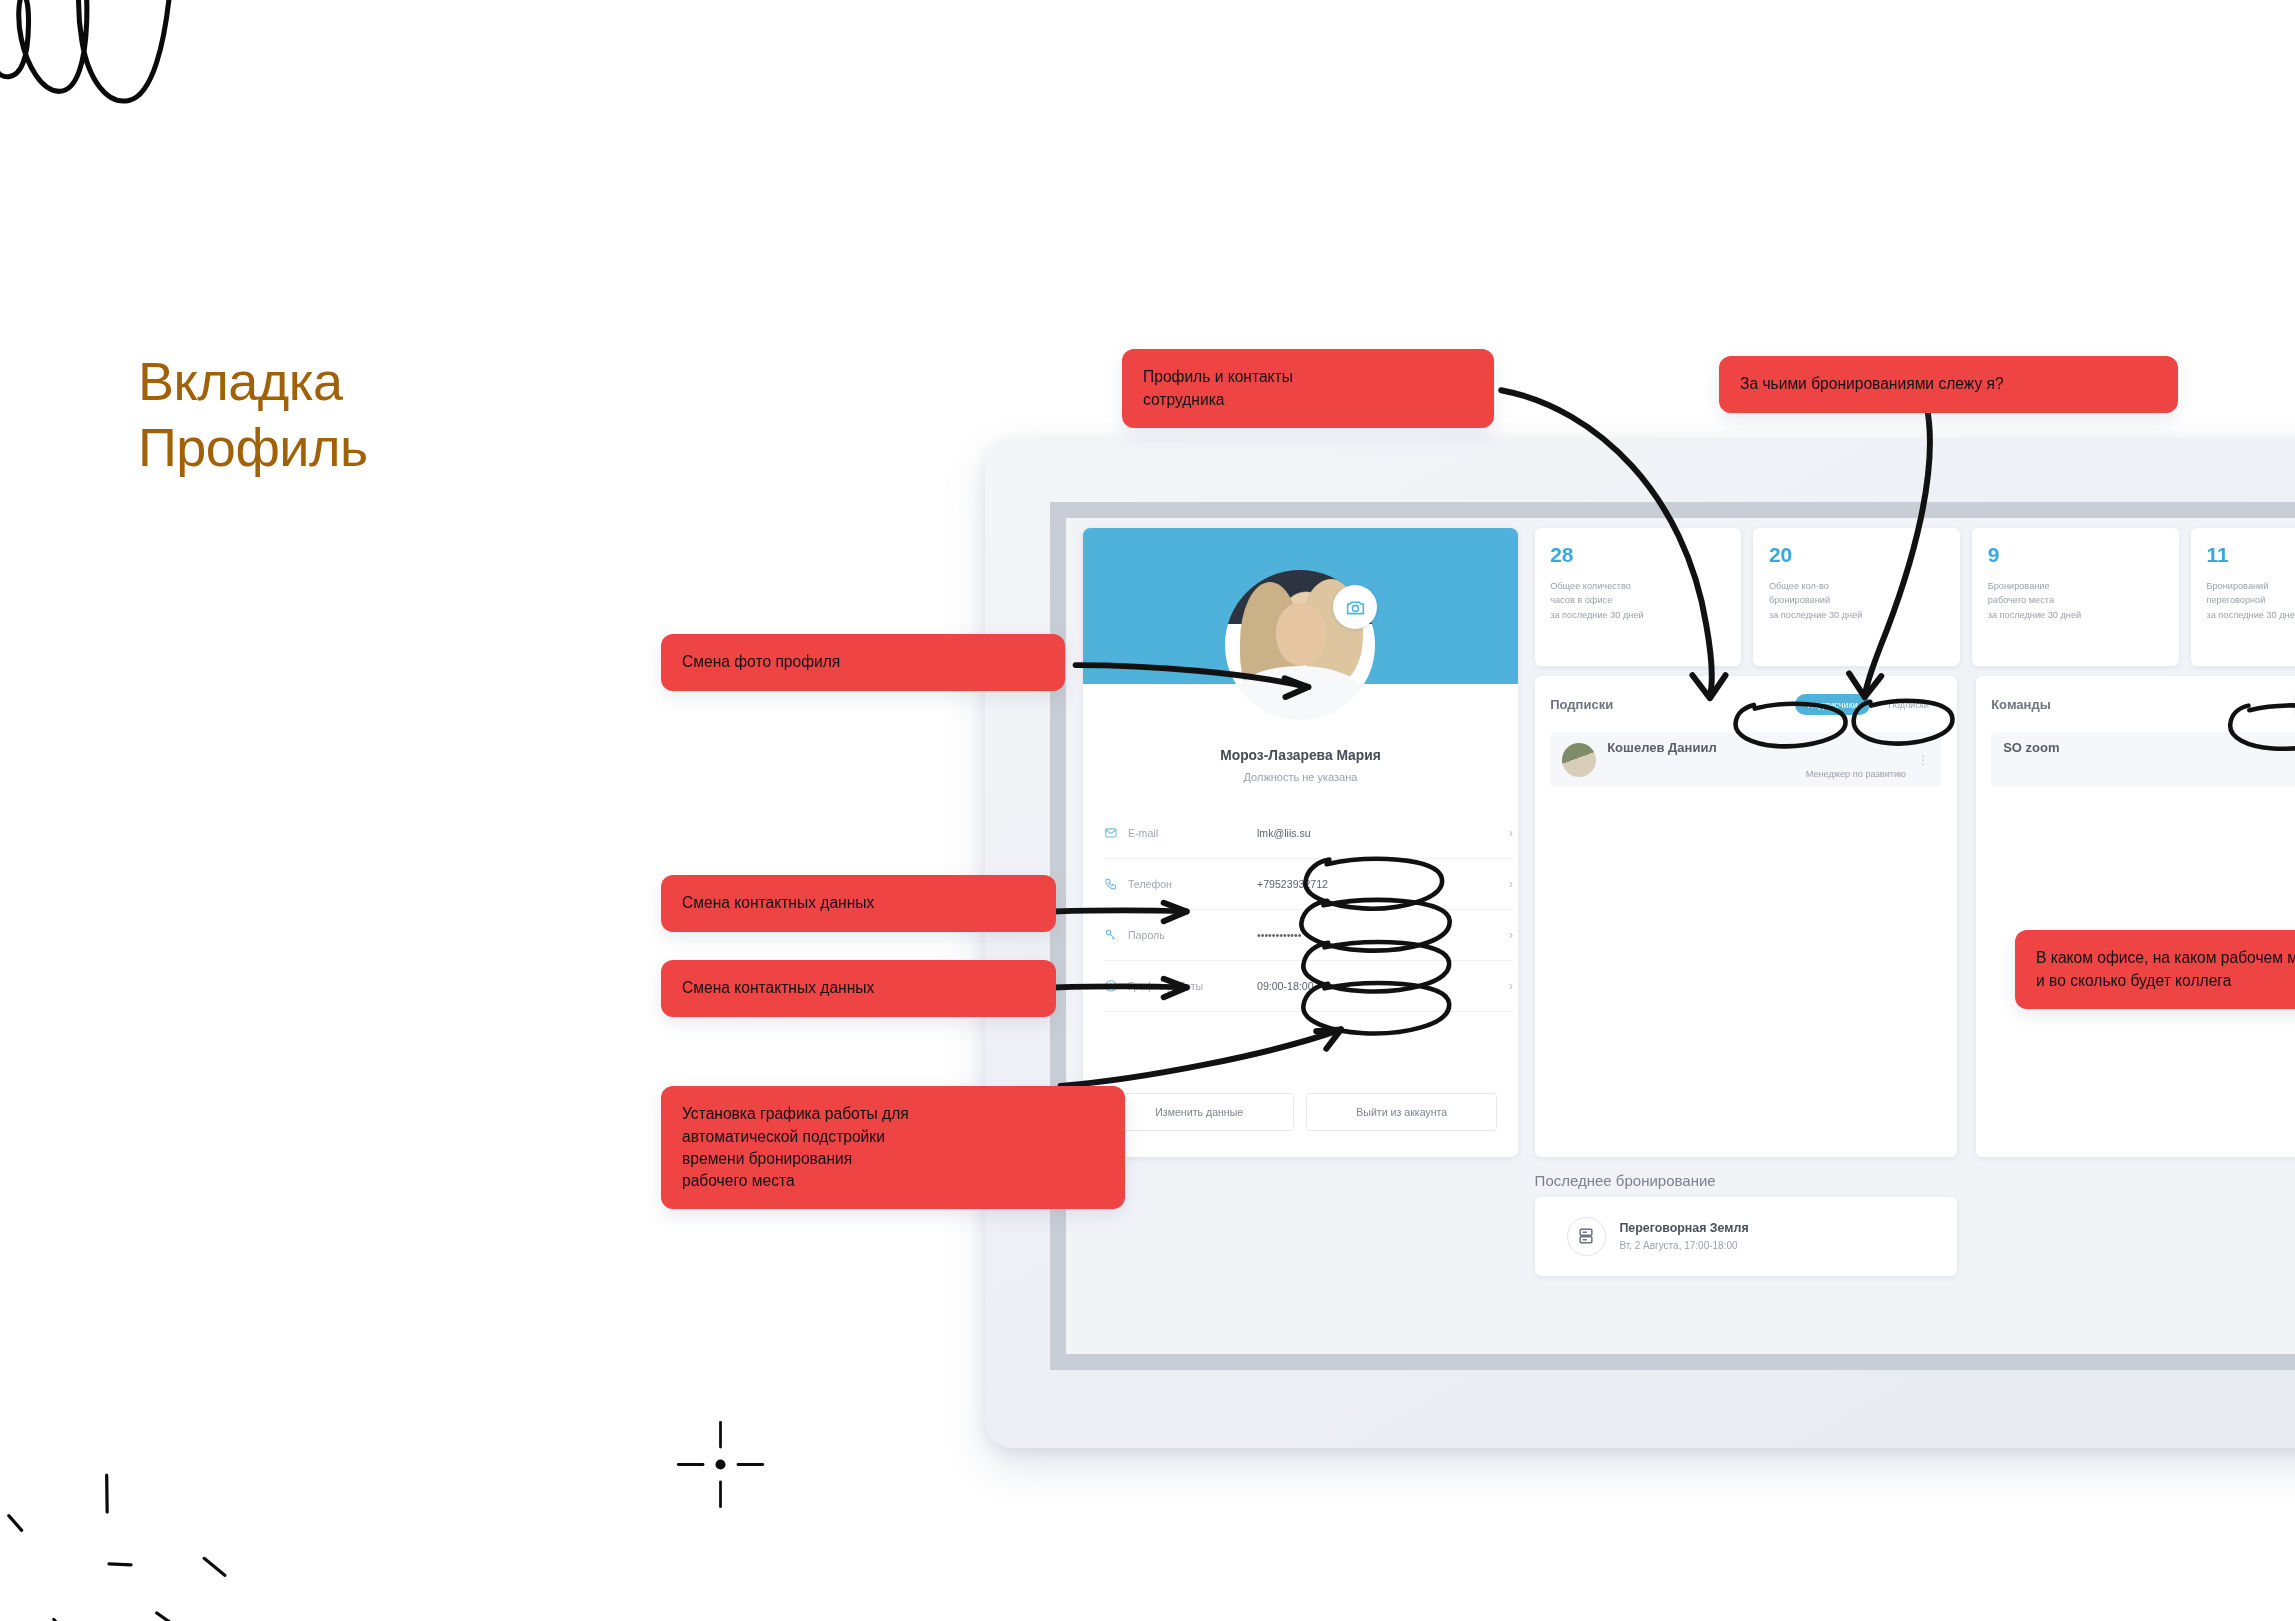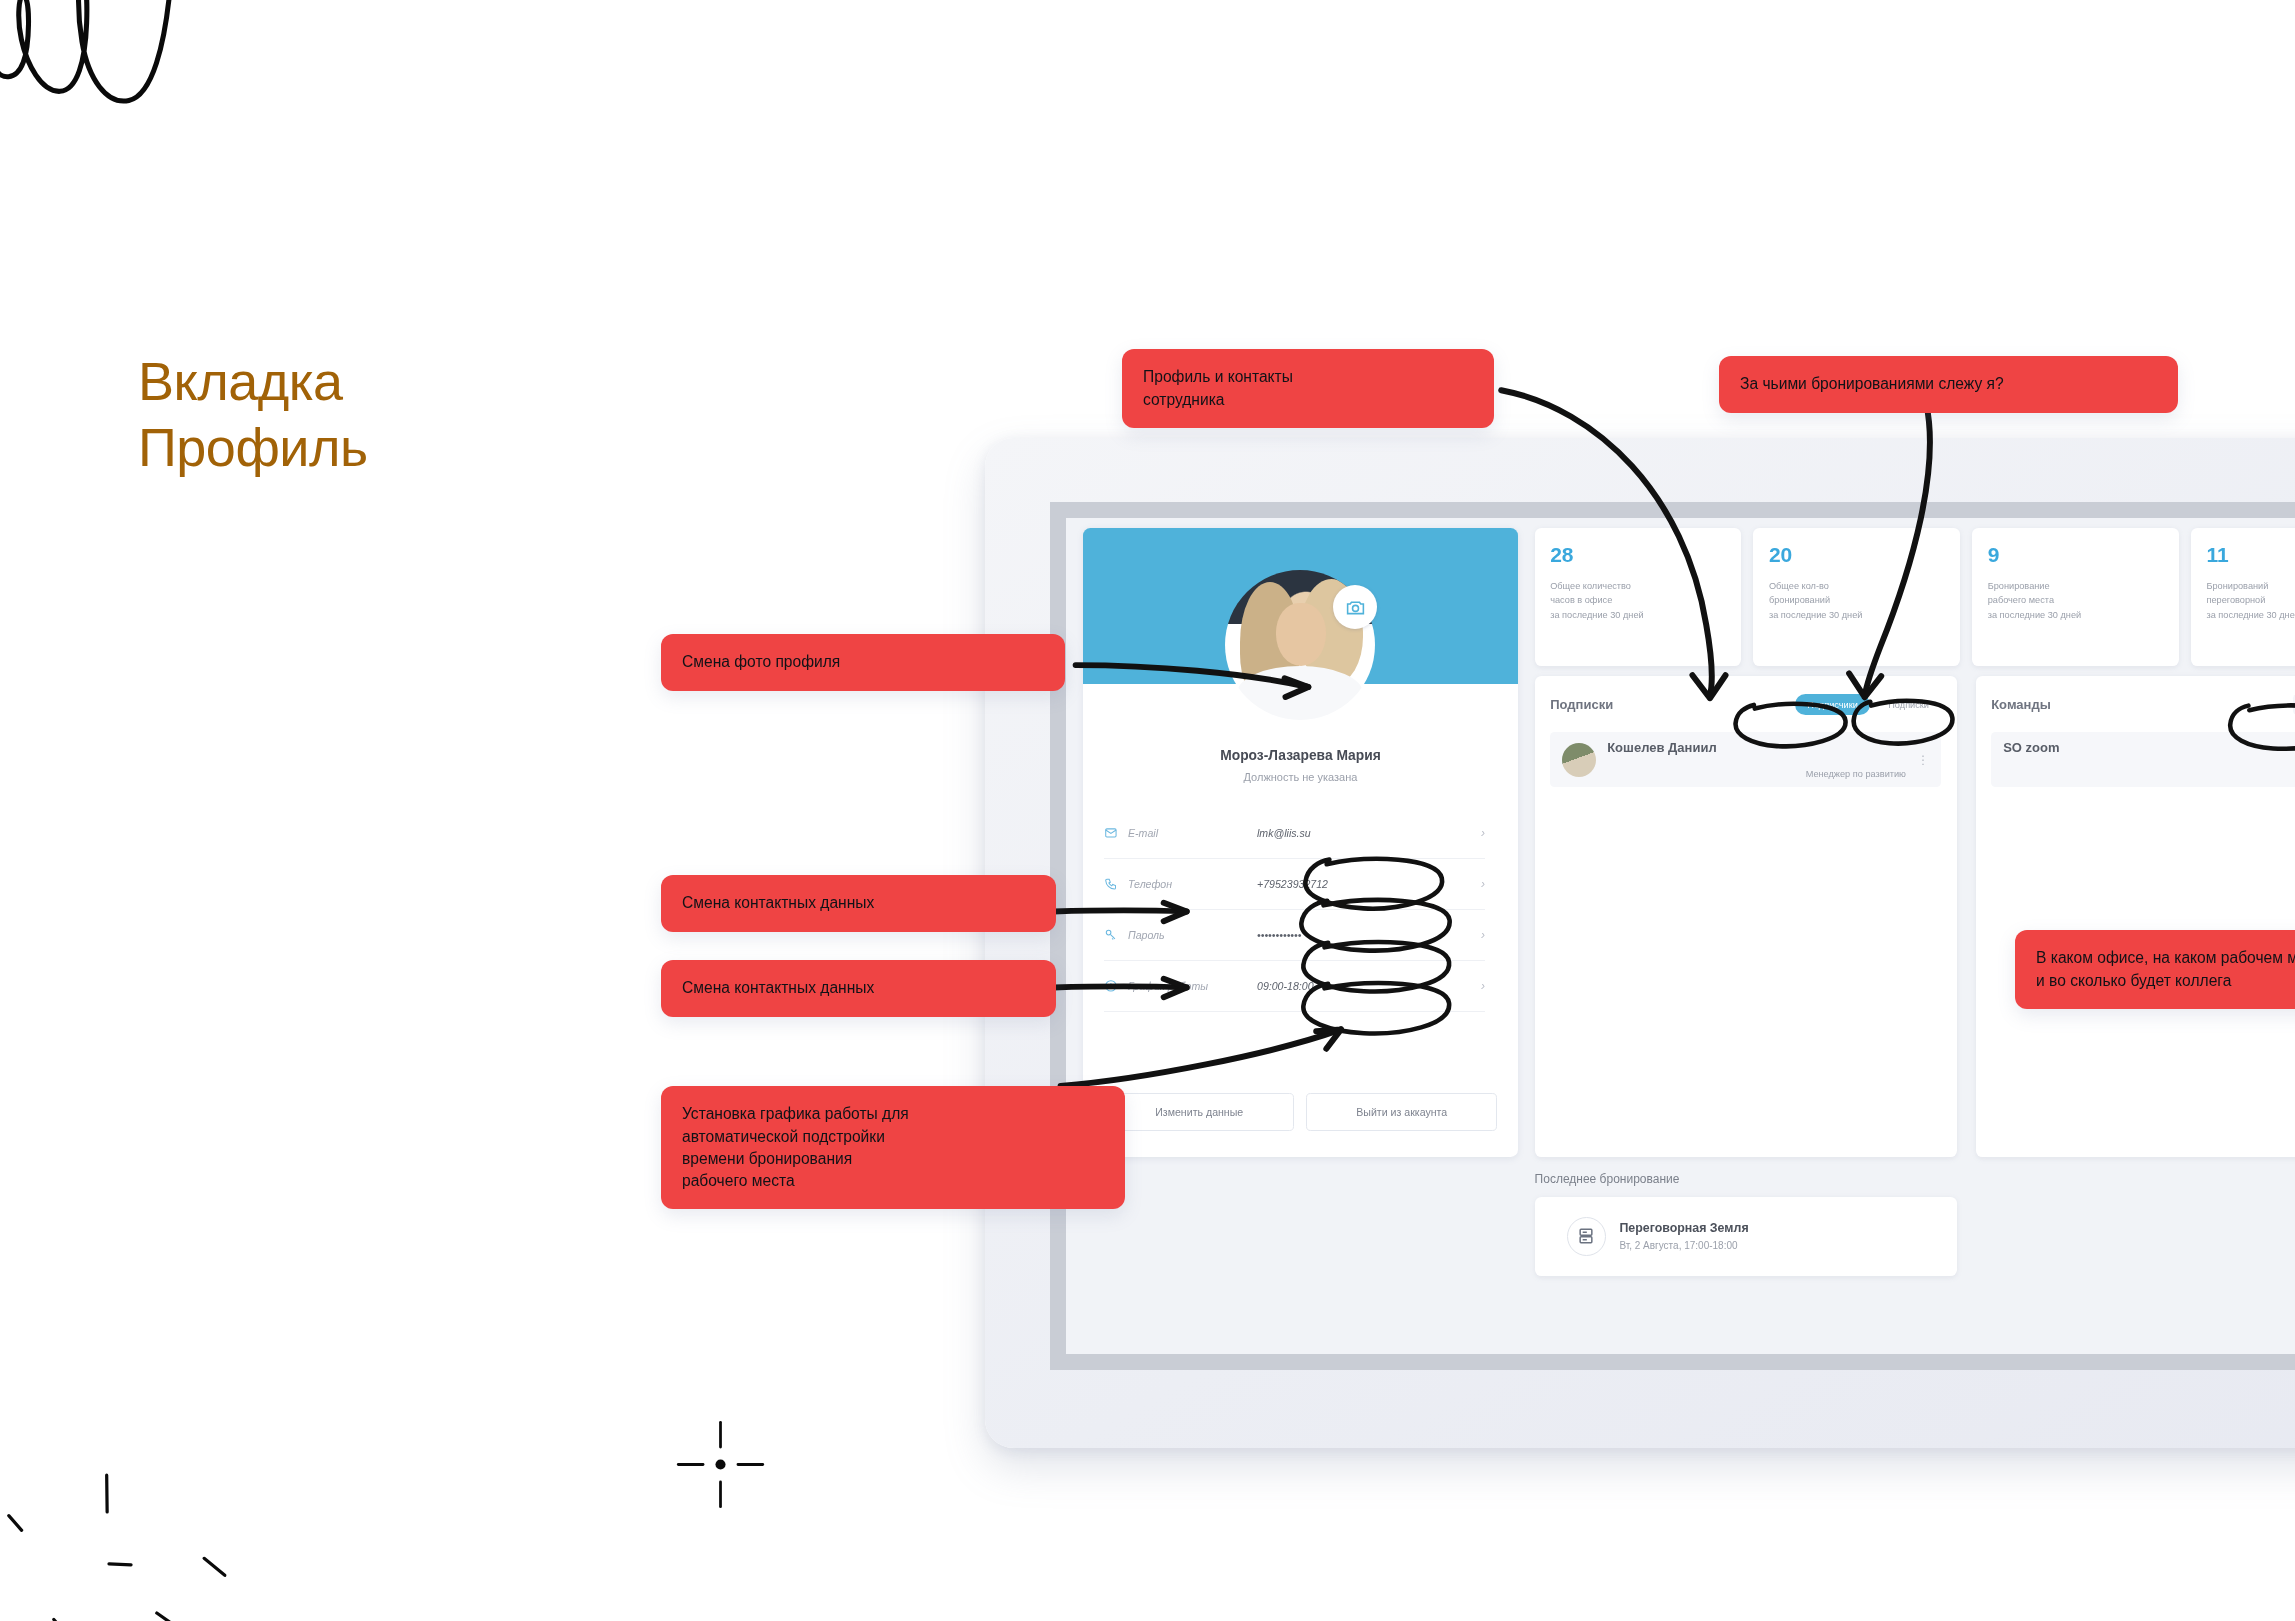--- a/index.html
+++ b/index.html
@@ -96,21 +96,21 @@
   #profile-name {
     position: absolute; left: 0; right: 0; top: 220px;
     text-align: center;
     font-size: 13.8px; font-weight: 700; color: #474b55;
   }
   #profile-role {
     position: absolute; left: 0; right: 0; top: 243px;
     text-align: center;
     font-size: 11px; color: #9ba0ab;
   }
-  #contact-list { position: absolute; left: 21px; right: 33px; top: 280px; font-style: italic; }
+  #contact-list { position: absolute; left: 21px; right: 5px; top: 280px; }
   .contact-row {
     display: flex; align-items: center;
     height: 51px;
     border-bottom: 0.5px solid #eef0f4;
     font-size: 10.6px;
   }
   .contact-row .c-icon { width: 24px; color: #6bb8e0; display:flex; align-items:center; }
   .contact-row .c-label { flex: 0 0 129px; color: #a2a7b2; }
   .contact-row .c-value { flex: 1; color: #5d626c; }
   .contact-row .c-chev { color: #b9bdc7; font-size: 12px; padding-left: 4.6px; }
@@ -184,21 +184,21 @@
     flex: 0 0 auto;
   }
   .row-texts { flex: 1; }
   .row-title { font-size: 13px; font-weight: 600; color: #585d67; }
   .row-sub { font-size: 9.2px; color: #9ba0ab; margin-top: 14px; text-align: right; }
   .kebab { color: #b4b9c3; font-size: 12px; letter-spacing: 0; line-height: .7; }
 
   
   #last-booking-label {
     position: absolute; left: 469px; top: 654px;
-    font-size: 12px; color: #7b808b;
+    font-size: 15px; color: #7b808b;
   }
   #last-booking-card {
     position: absolute; left: 469px; top: 679px;
     width: 422px; height: 79px;
     background: #fff; border-radius: 6.4px;
     box-shadow: 0 1.4px 5.5px rgba(130,140,165,.13);
     display: flex; align-items: center; gap: 13.8px; padding: 0 32px;
   }
   #lb-icon {
     width: 39px; height: 39px; border-radius: 50%;

